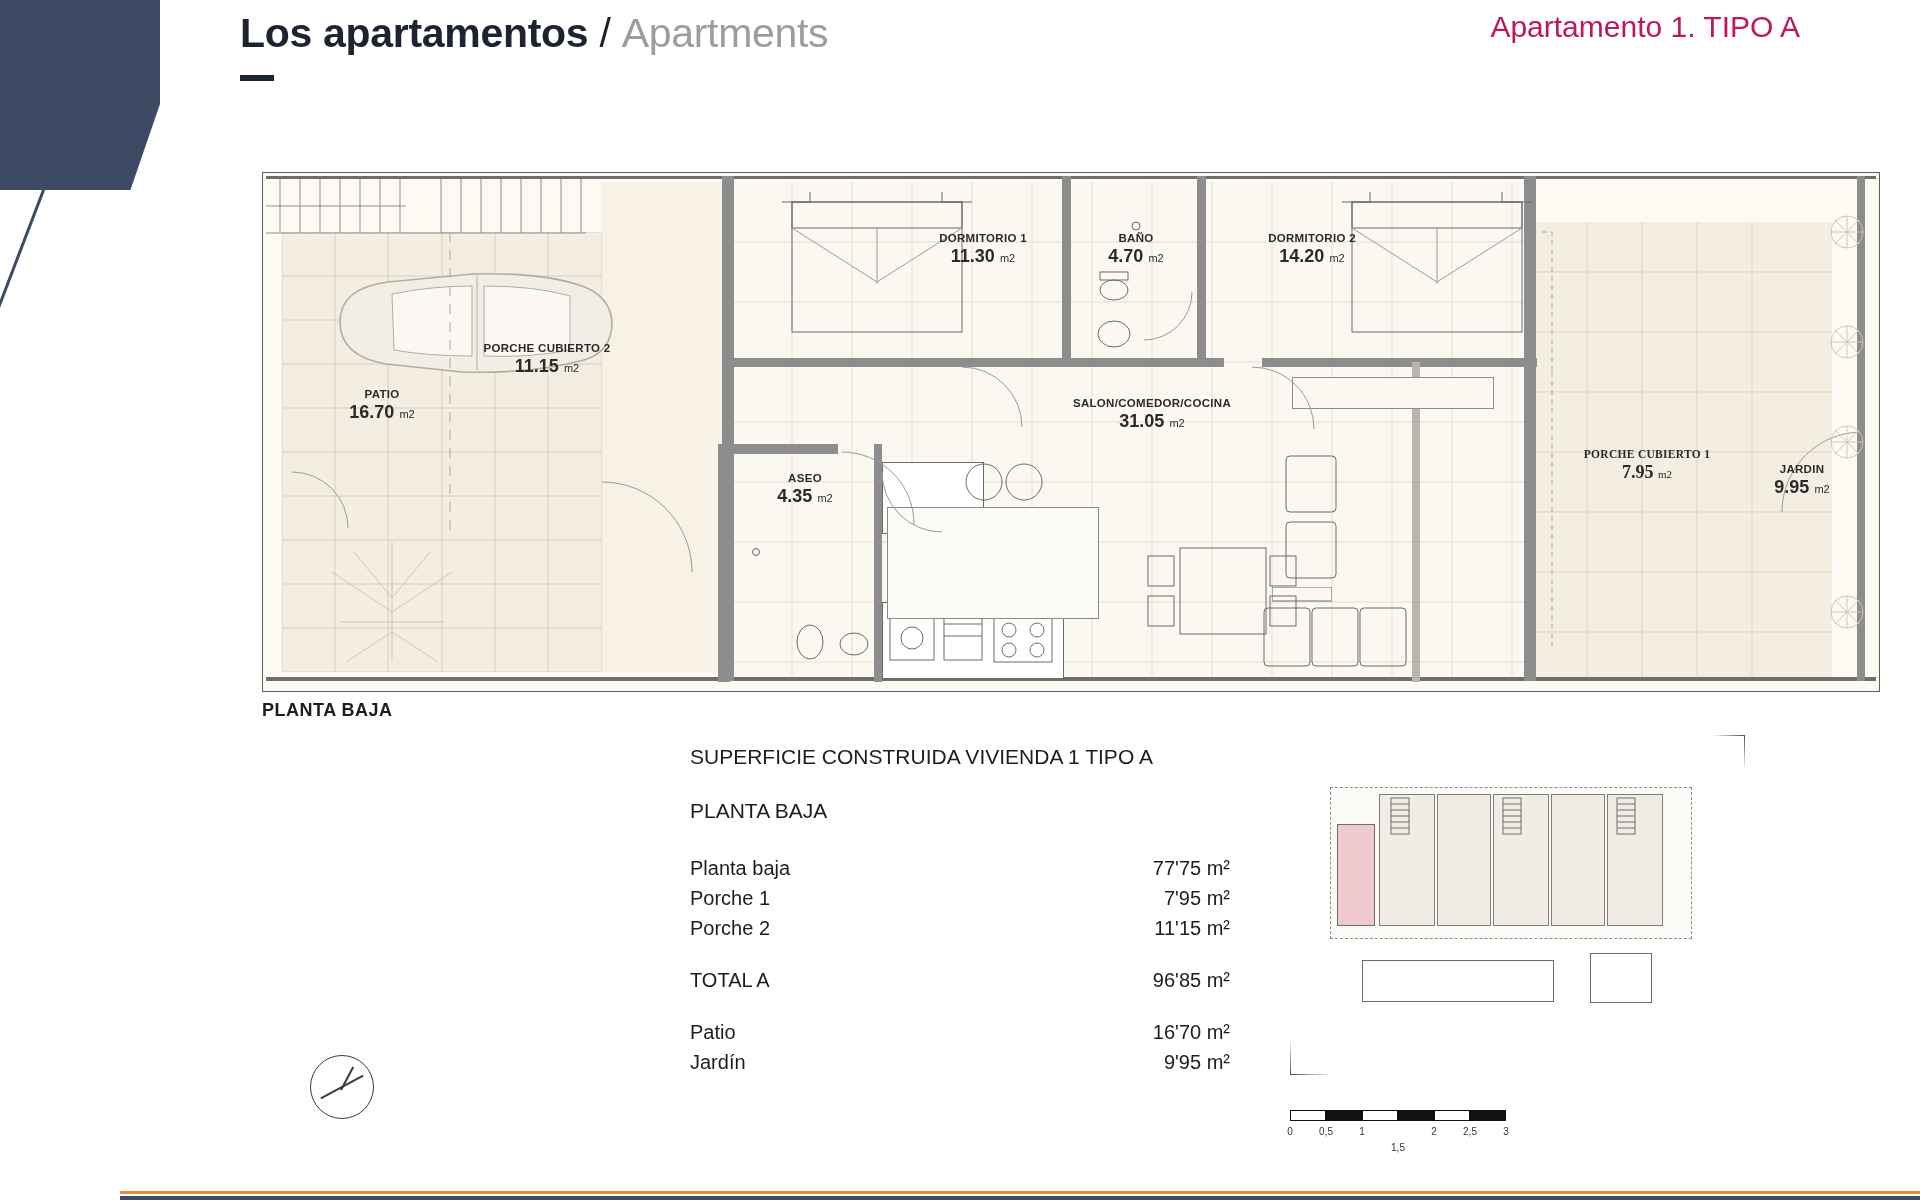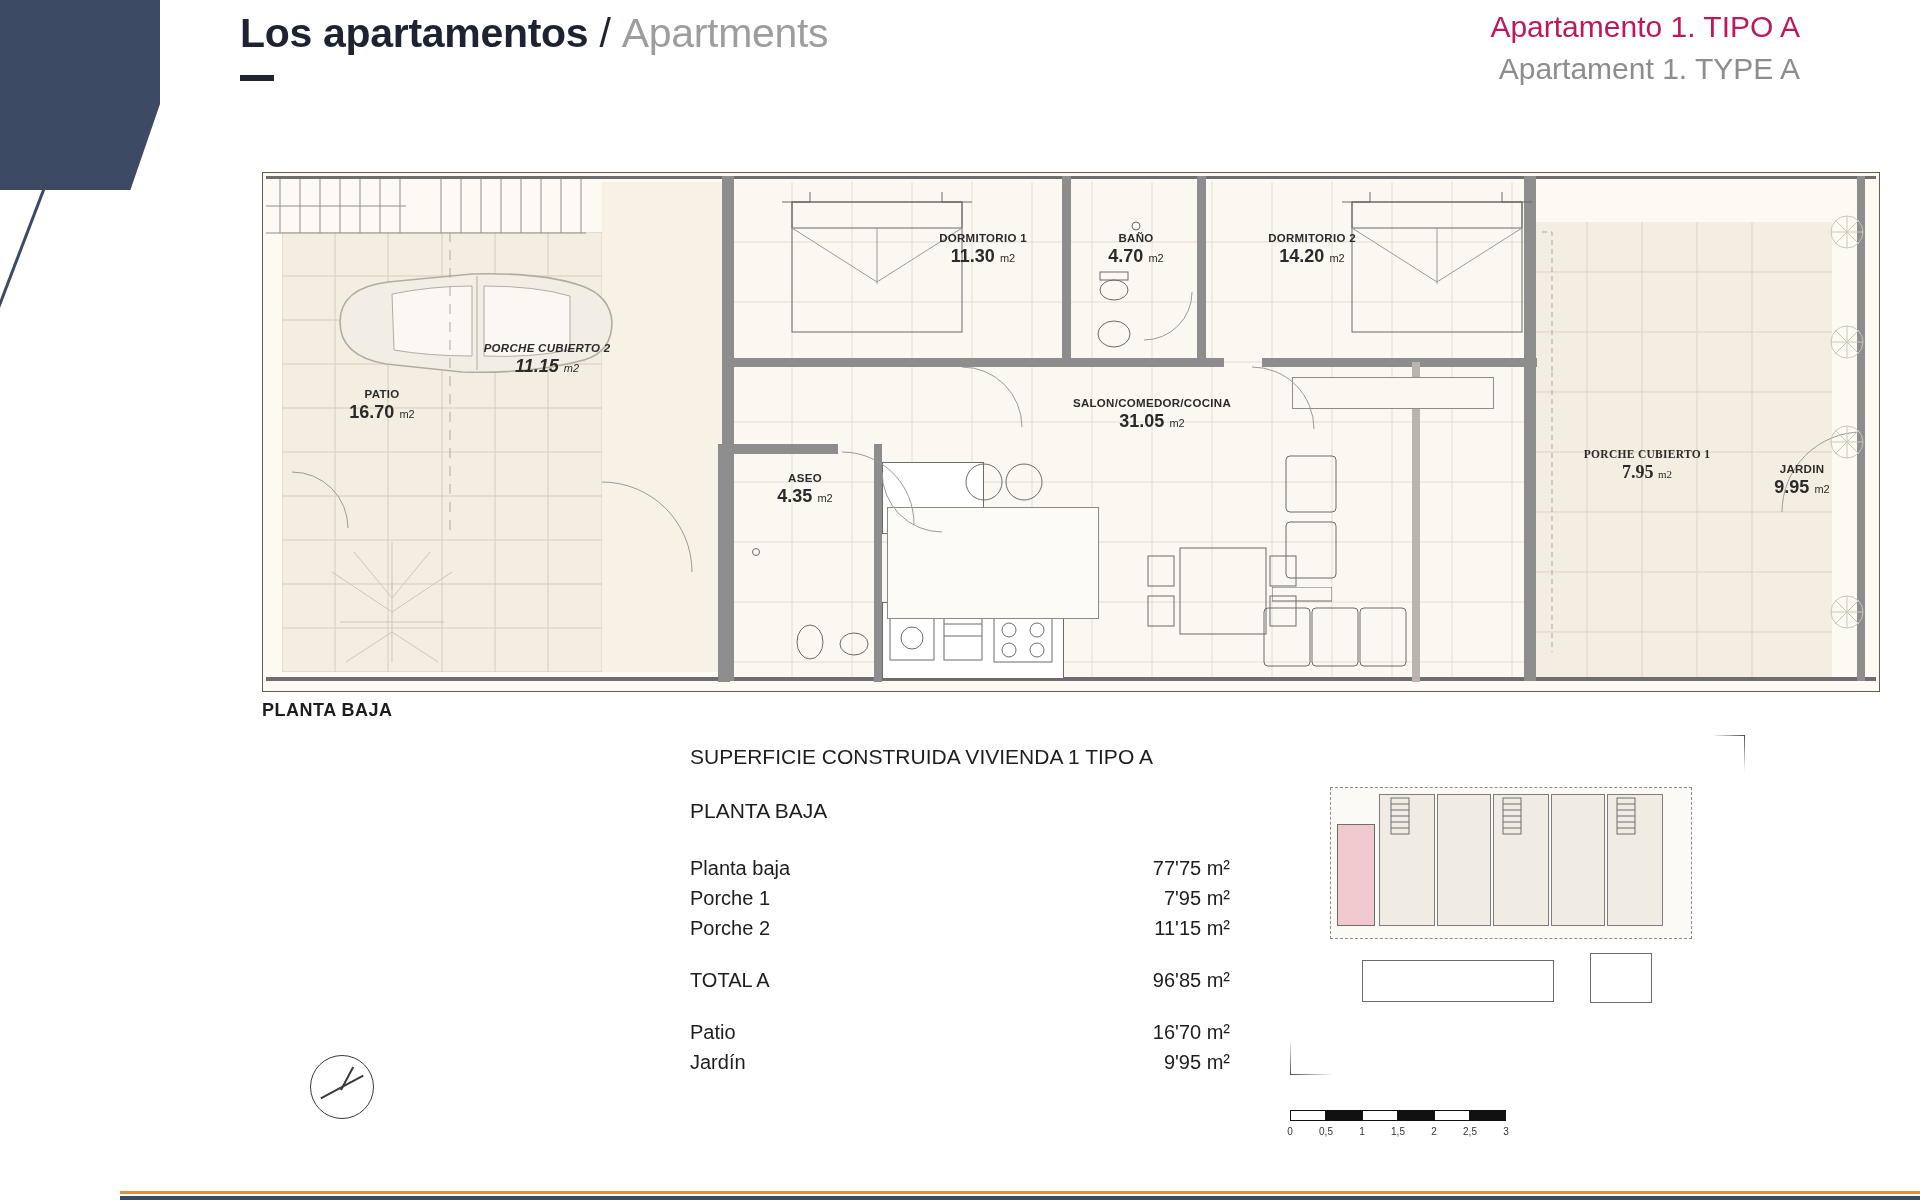--- a/index.html
+++ b/index.html
@@ -141,21 +141,20 @@
   <div class="title-line">
     <span>Los apartamentos</span>
     <span class="sep">/</span>
     <span class="en">Apartments</span>
   </div>
   <div class="title-dash"></div>
 </div>
 
 <div class="apt-label">
   <div class="apt-es">Apartamento 1. TIPO A</div>
-  <div class="apt-en">Apartament 1. TYPE A</div>
 </div>
 
 <div class="plan">
   <div class="plan-frame"></div>
 
   <div class="room-fill" style="left:20px;top:60px;width:320px;height:440px;background:#f4eee2;"></div>
   <div class="room-fill" style="left:340px;top:10px;width:230px;height:490px;background:#f7f1e6;"></div>
   <div class="room-fill white" style="left:470px;top:10px;width:800px;height:495px;"></div>
   <div class="room-fill" style="left:1270px;top:50px;width:300px;height:455px;background:#f4eee2;"></div>
 
@@ -387,21 +386,21 @@
         <path d="M25 234 L25 266 M9 250 L41 250 M13 238 L37 262 M37 238 L13 262"></path>
       <circle cx="25" cy="420" r="16"></circle>
         <path d="M25 404 L25 436 M9 420 L41 420 M13 408 L37 432 M37 408 L13 432"></path>
     </g>
   </svg>
 
   <div class="label" style="left:40px;top:216px;width:160px;">
     <div class="nm">PATIO</div>
     <div class="ar"><span>16.70</span> <sub>m2</sub></div>
   </div>
-  <div class="label" style="left:170px;top:170px;width:230px;font-style:italic;">
+  <div class="label" style="left:170px;top:170px;width:230px;">
     <div class="nm">PORCHE CUBIERTO 2</div>
     <div class="ar"><span>11.15</span> <sub>m2</sub></div>
   </div>
   <div class="label" style="left:468px;top:300px;width:150px;">
     <div class="nm">ASEO</div>
     <div class="ar"><span>4.35</span> <sub>m2</sub></div>
   </div>
   <div class="label" style="left:636px;top:60px;width:170px;">
     <div class="nm">DORMITORIO 1</div>
     <div class="ar"><span>11.30</span> <sub>m2</sub></div>
@@ -510,20 +509,20 @@
 <div class="scalebar">
   <div class="seg white" style="left:0;width:36px;"></div>
   <div class="seg dark" style="left:36px;width:36px;"></div>
   <div class="seg white" style="left:72px;width:36px;"></div>
   <div class="seg dark" style="left:108px;width:36px;"></div>
   <div class="seg white" style="left:144px;width:36px;"></div>
   <div class="seg dark" style="left:180px;width:36px;"></div>
   <div class="tick" style="left:0px;">0</div>
   <div class="tick" style="left:36px;">0,5</div>
   <div class="tick" style="left:72px;">1</div>
-  <div class="tick" style="left:108px;">1,5</div>
+  <div class="tick" style="left:108px;margin-top:16px;">1,5</div>
   <div class="tick" style="left:144px;">2</div>
   <div class="tick" style="left:180px;">2,5</div>
   <div class="tick" style="left:216px;">3</div>
 </div>
 
 <div class="bottom-rule"></div>
 <div class="bottom-rule2"></div>
 
 </body></html>

